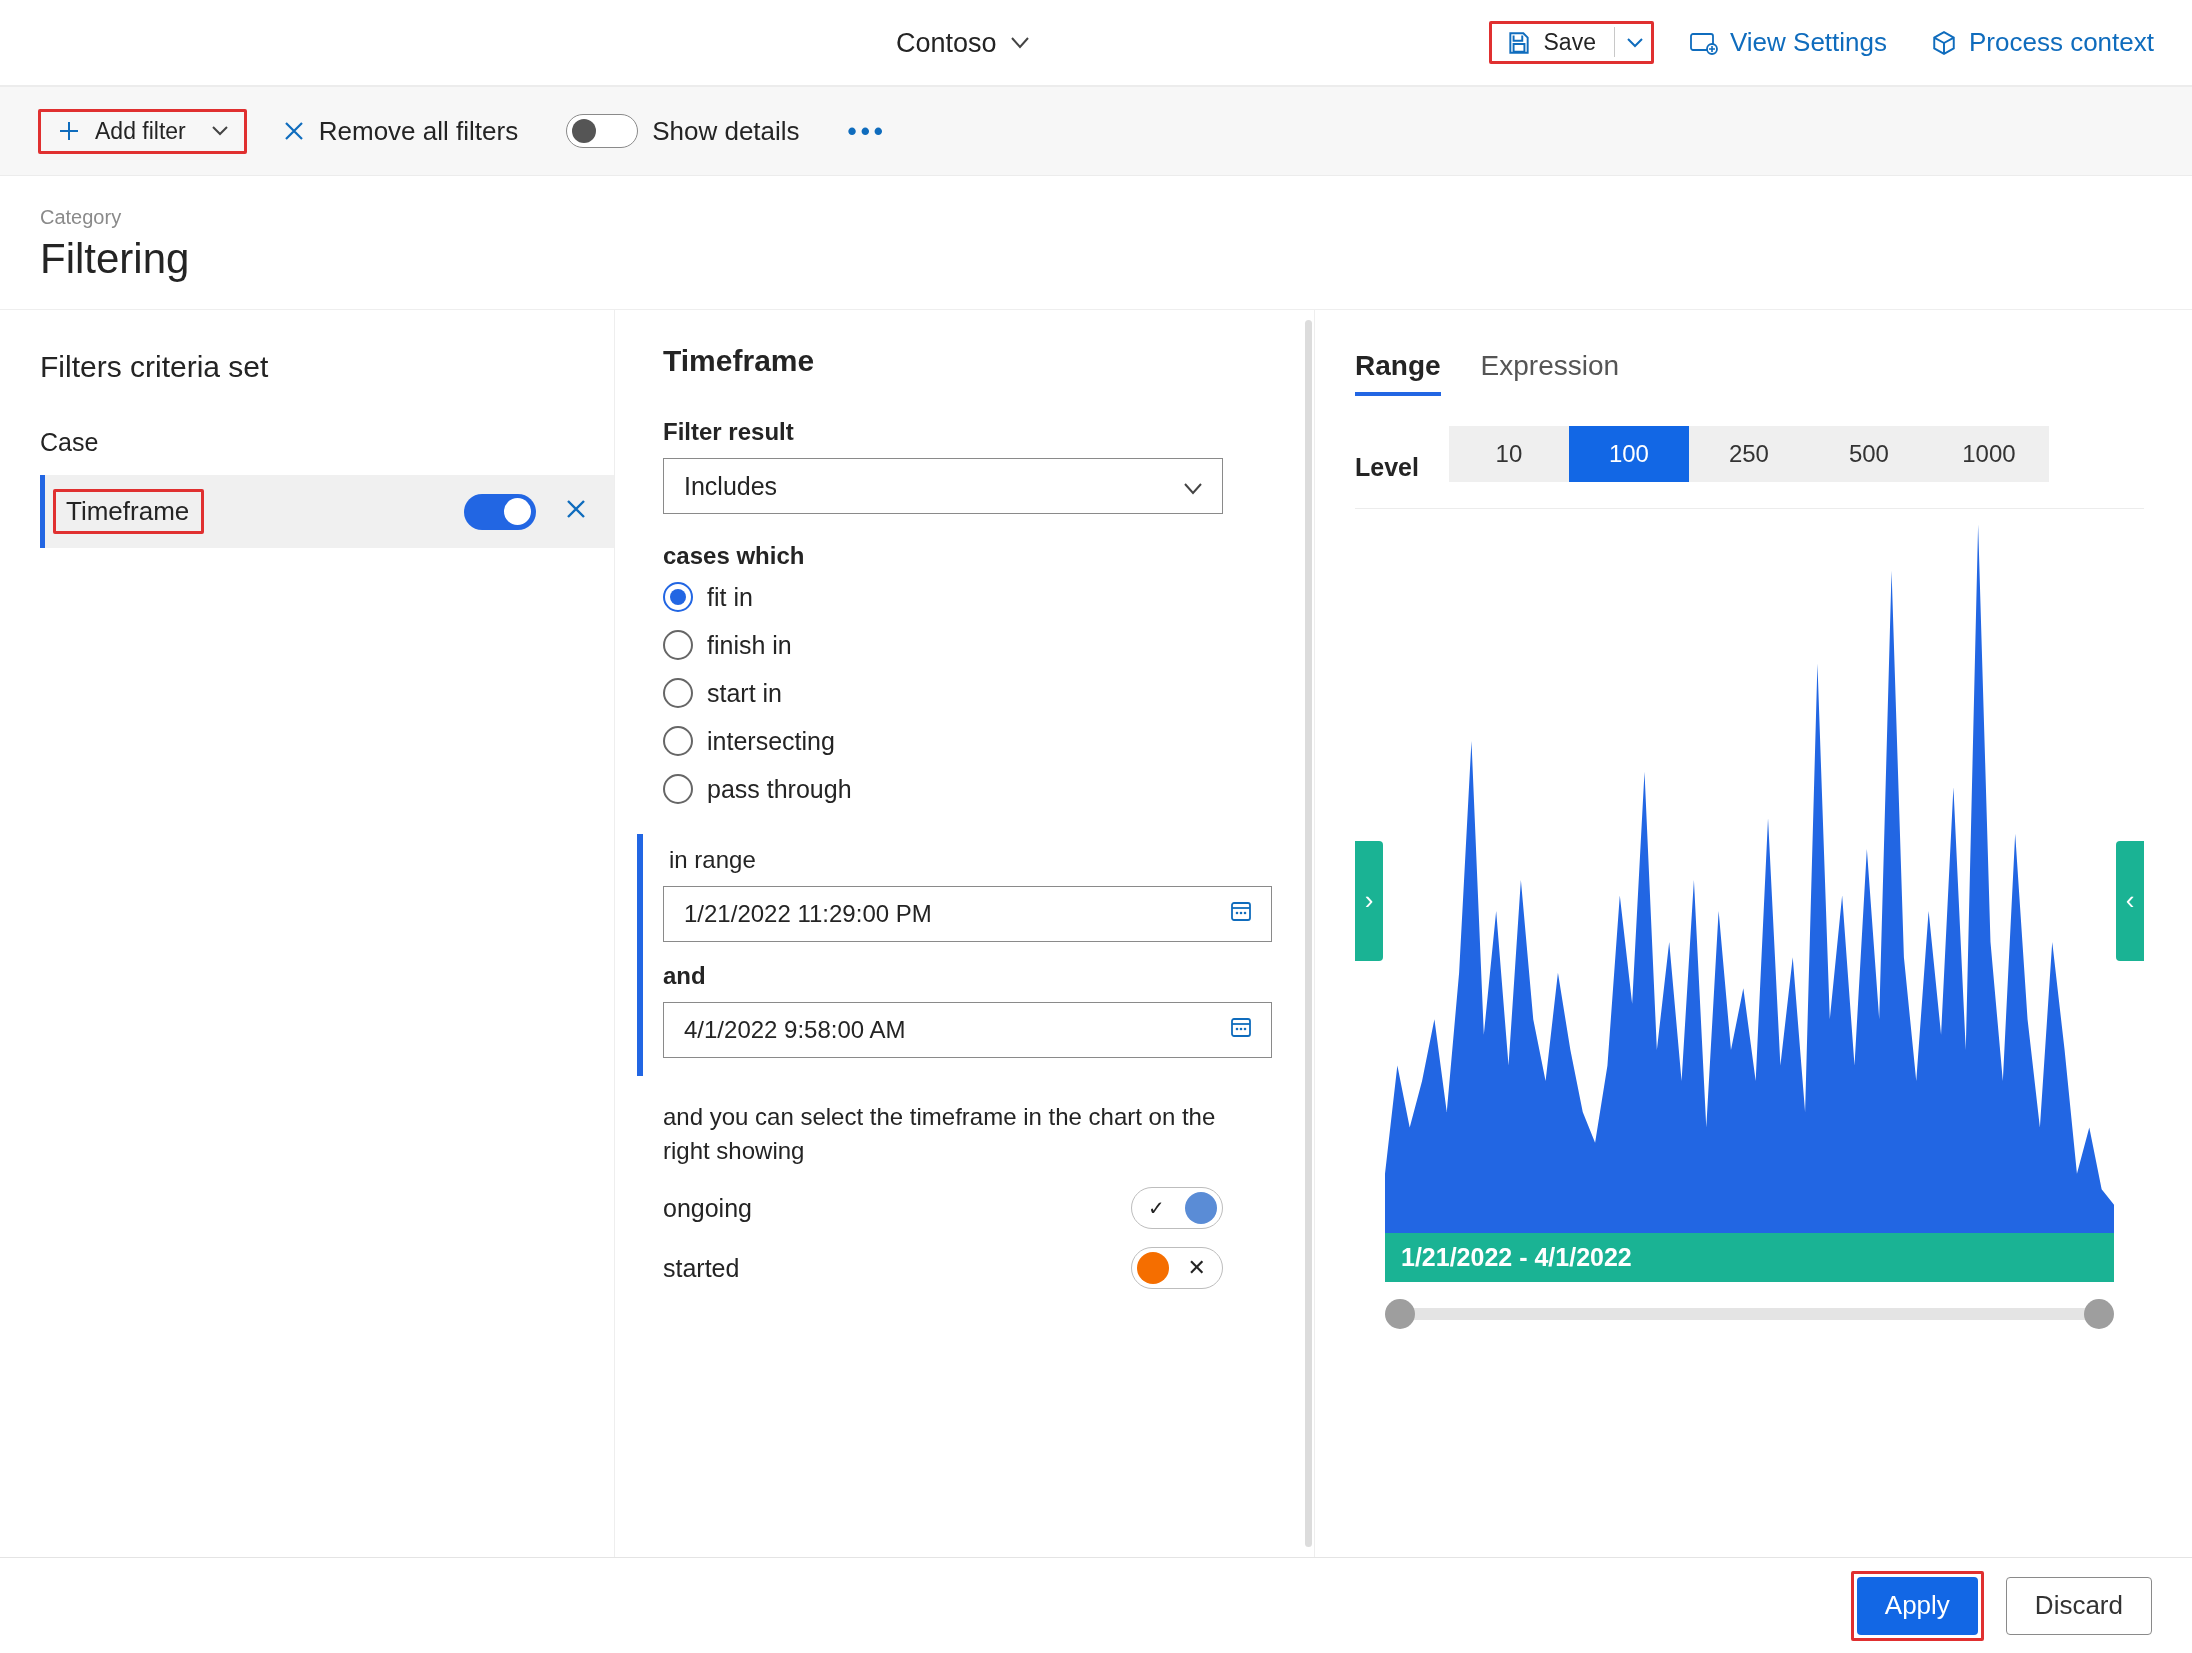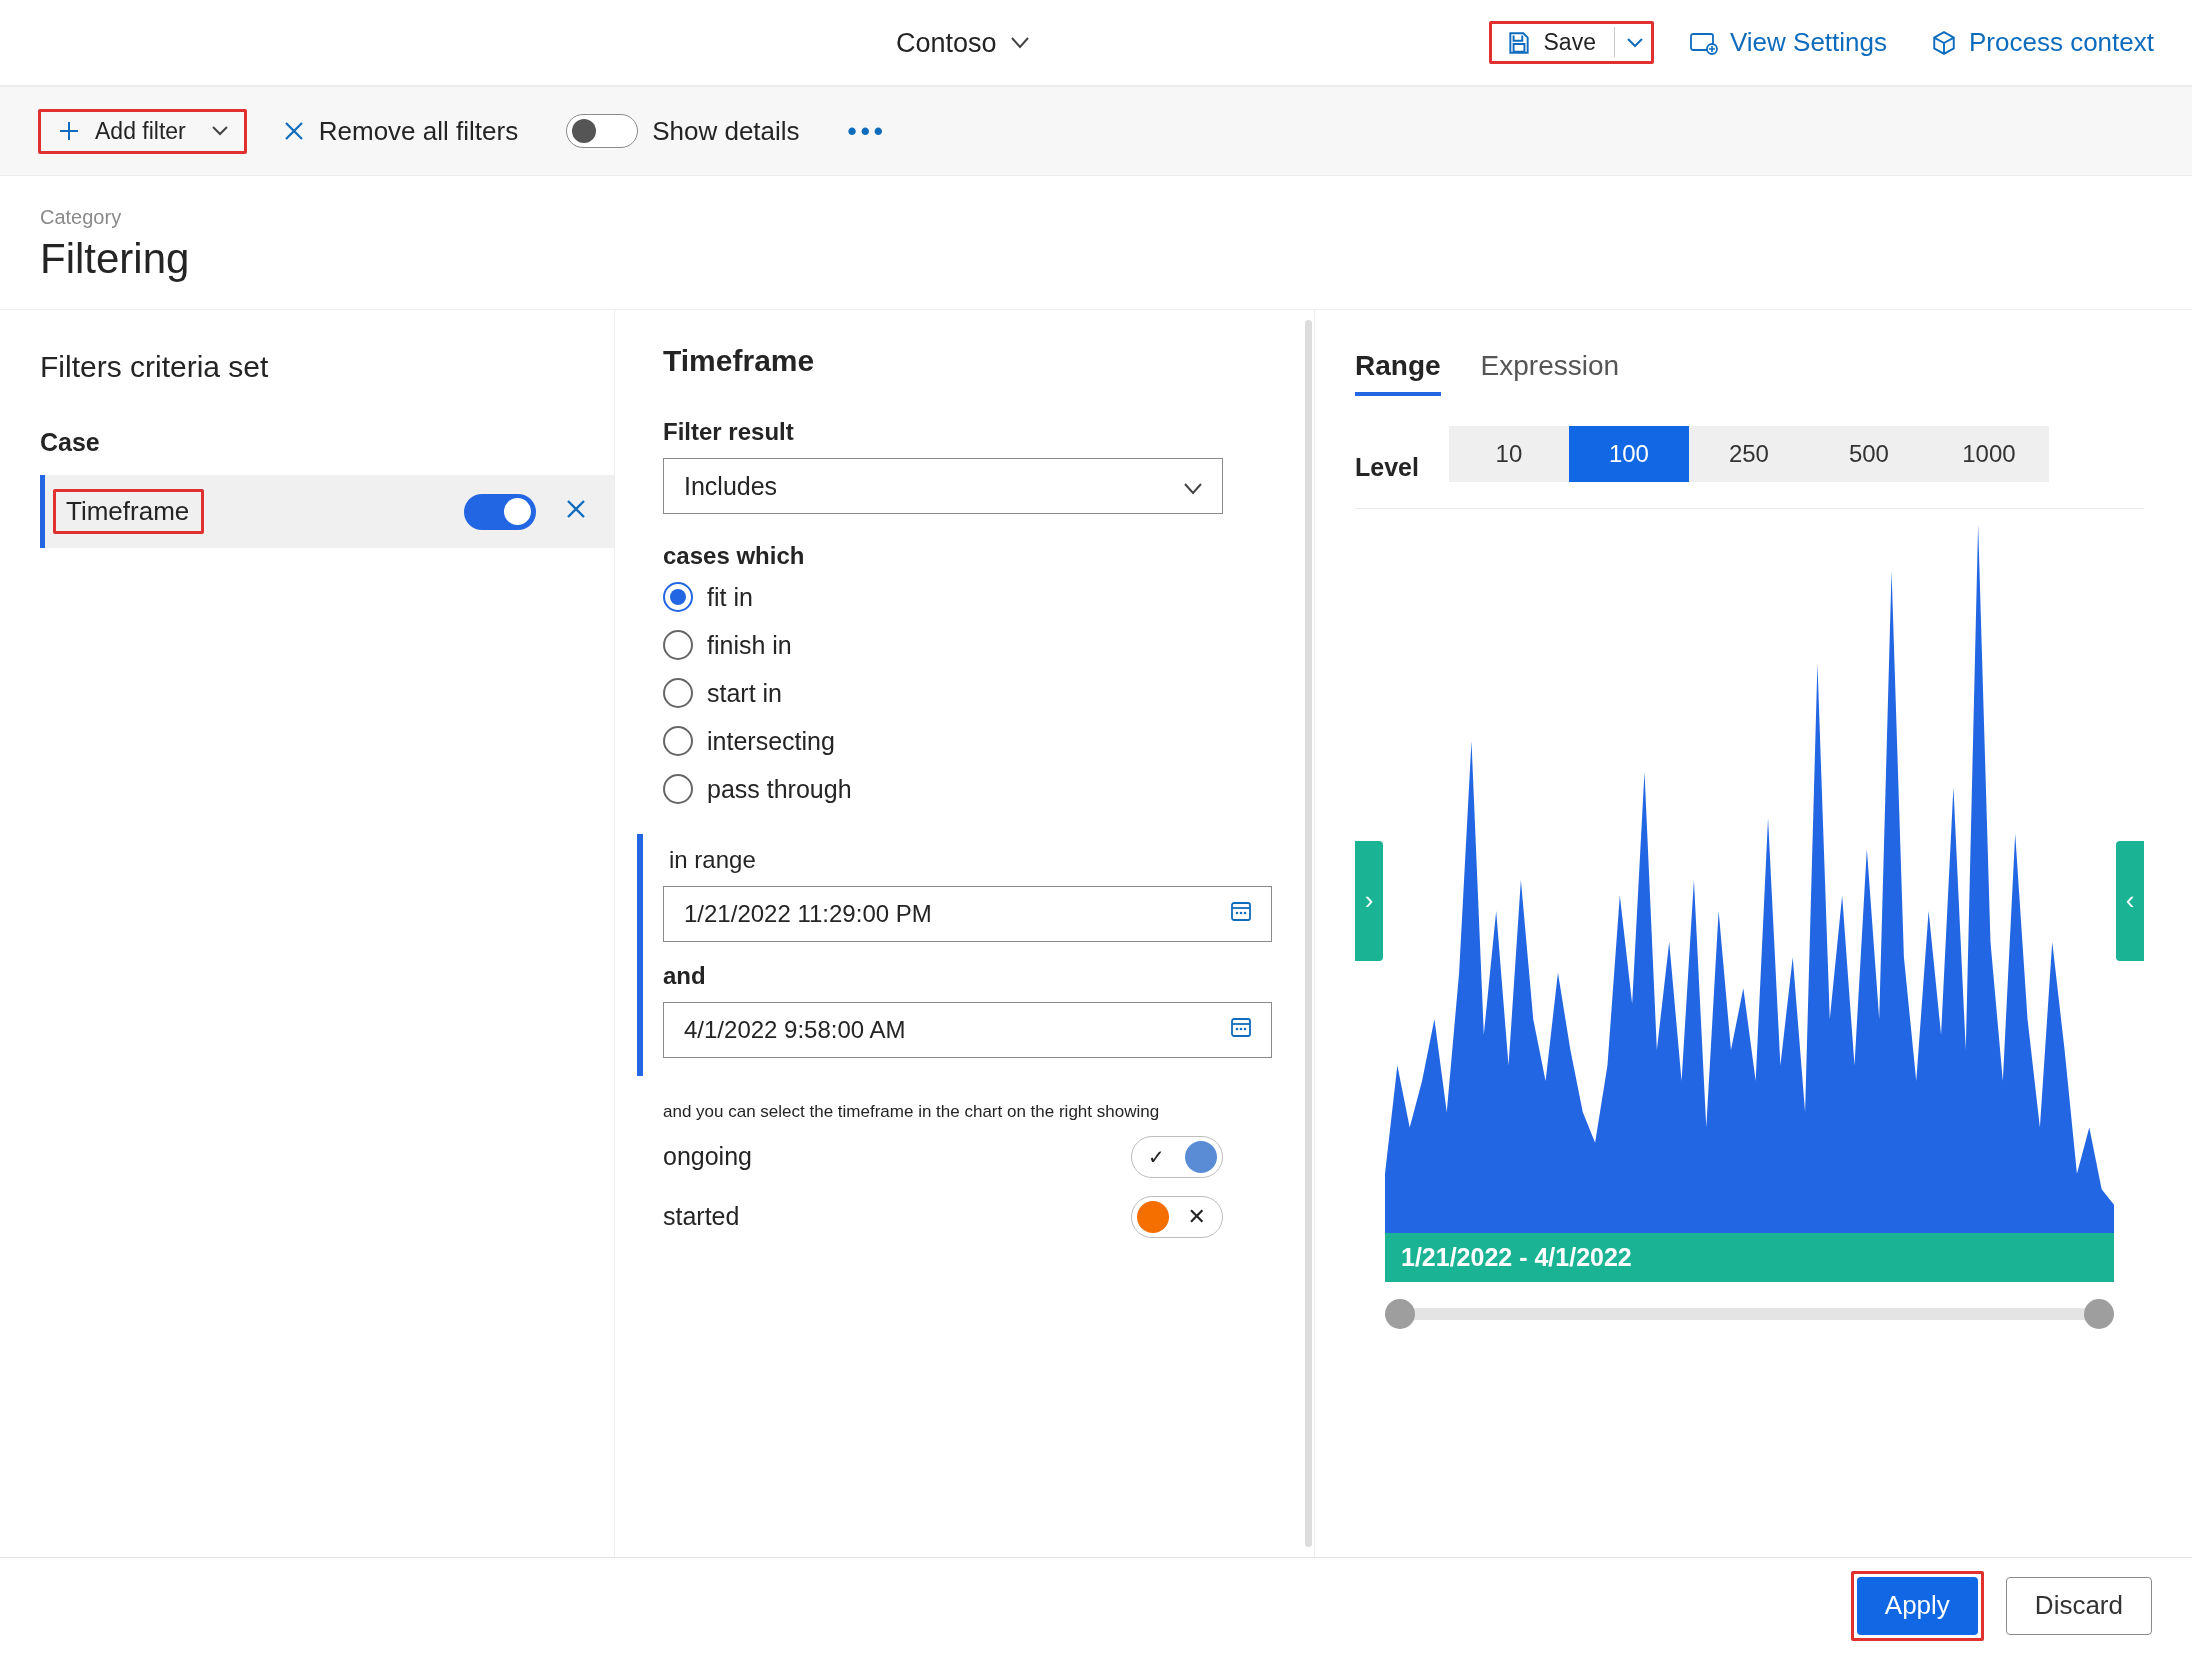--- a/index.html
+++ b/index.html
@@ -137,21 +137,21 @@
     width: 700px;
     border-right: 1px solid #eee;
     padding: 34px 48px 0 48px;
     position: relative;
   }
   .col-right {
     flex: 1;
     padding: 40px 48px 0 40px;
   }
   .left-title { font-size: 30px; margin-bottom: 44px; }
-  .left-sub { font-size: 25px; font-weight: 700; margin-bottom: 18px; }
+  .left-sub { font-size: 25px; font-weight: 400; margin-bottom: 18px; }
   .filter-row {
     display: flex; align-items: center;
     background: #f0f0f0;
     padding: 14px 26px 14px 8px;
     border-left: 5px solid var(--blue-bright);
   }
   .filter-row .name-wrap {
     padding: 4px 12px 4px 10px;
     margin-right: auto;
   }
@@ -208,21 +208,21 @@
     padding: 0 18px;
     font-size: 24px;
     background: #fff;
     margin-bottom: 20px;
   }
   .date-input input {
      border: none; outline: none; font-size: 24px; width: 100%; font-family: inherit; color: var(--text);
   }
   .calendar-icon { color: var(--blue); }
 
-  .help-text { font-size: 17px; margin-bottom: 12px; line-height: 1.4; }
+  .help-text { font-size: 24px; margin-bottom: 20px; line-height: 1.4; }
 
   .legend-row {
     display: flex; align-items: center; justify-content: space-between;
     font-size: 25px; margin-bottom: 18px;
     width: 560px;
   }
   .pill {
     width: 92px; height: 42px; border: 1px solid #bdbdbd; border-radius: 21px;
     display: flex; align-items: center; position: relative; background: #fff;
   }

